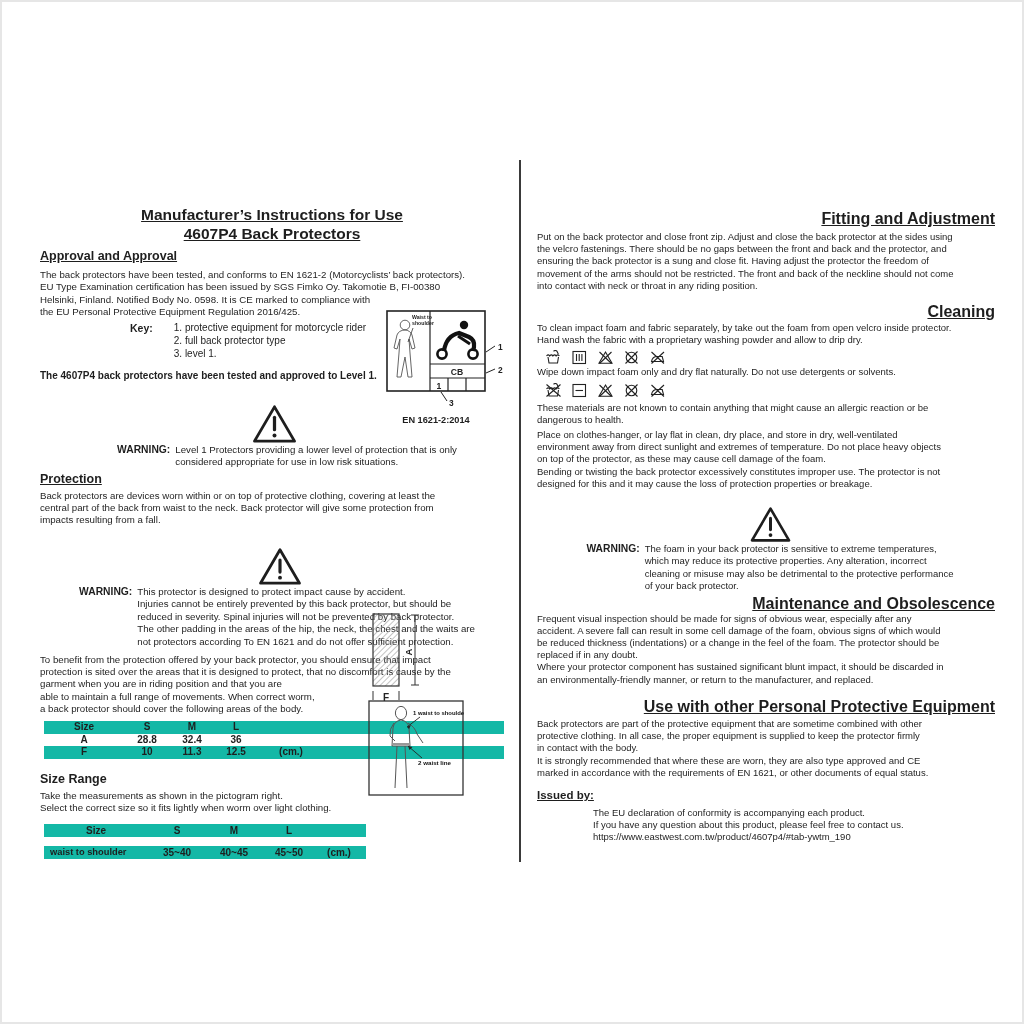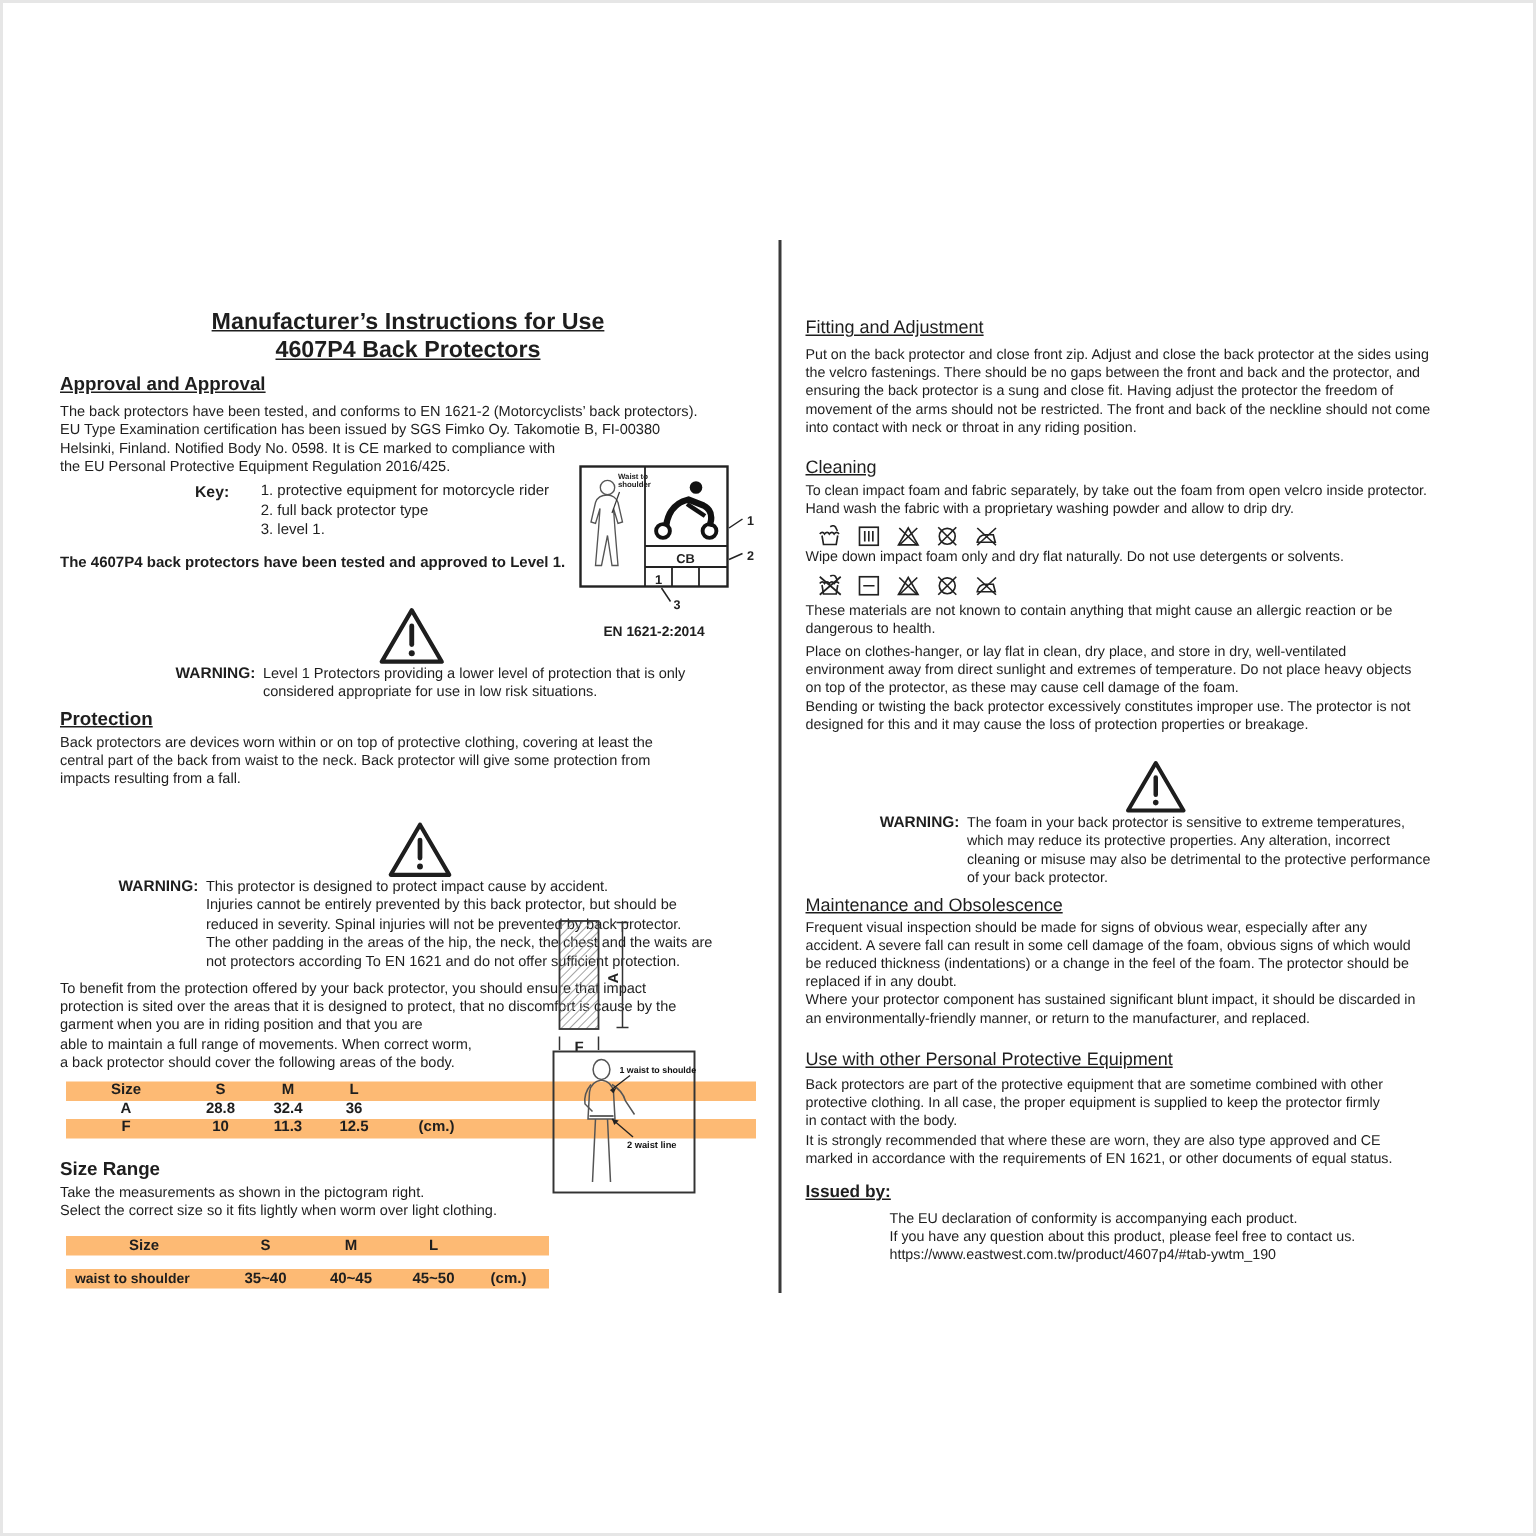--- a/index.html
+++ b/index.html
@@ -10,41 +10,41 @@
   }
   .divider{position:absolute;left:519px;top:160px;width:2px;height:702px;background:#3a3a3a;}
   .col{position:absolute;}
   .left-col{left:40px;top:206px;width:464px;}
   .right-col{left:537px;top:212px;width:458px;}
 
   .doc-title{text-align:center;font-weight:bold;font-size:15.5px;line-height:18.5px;}
   .doc-title div{text-decoration:underline;}
 
   .h-left{font-weight:bold;font-size:12.5px;text-decoration:underline;line-height:14px;}
-  .h-right{font-weight:normal;font-size:12px;text-decoration:underline;line-height:13px;}
+  .h-right{font-weight:bold;font-size:16px;text-decoration:underline;line-height:13px;text-align:right;}
   .h-plain{font-weight:bold;font-size:12.5px;line-height:15px;}
 
   .bt{font-size:9.7px;line-height:12.3px;white-space:pre;}
   .right-col .bt{font-size:9.5px;line-height:12.2px;}
 
   .key-row{display:flex;margin:4px 0 0 90px;font-size:10px;line-height:12.8px;}
   .key-row b{margin-right:21px;font-size:10.5px;}
   .key-items{white-space:pre;}
 
   .bold-line{font-weight:bold;font-size:10px;line-height:13px;margin-top:8px;}
 
   .warning{display:flex;align-items:center;flex-direction:column;}
   .warn-tri{flex:0 0 auto;}
   .warn-label{font-weight:bold;font-size:10.3px;white-space:nowrap;margin-right:5px;line-height:12.6px;}
   .warn-body{white-space:pre;font-size:9.7px;line-height:12.6px;}
   .right-col .warn-body{font-size:9.5px;line-height:12.4px;}
 
   .t1{margin:6px 0 0 4px;font-weight:bold;font-size:10px;}
   .t1r{display:grid;grid-template-columns:80px 46px 44px 44px 66px;line-height:12.5px;text-align:center;}
-  .rowbg{background:#fdba74;}
+  .rowbg{background:#14b8a6;}
   .t2{margin:10px 0 0 4px;font-weight:bold;font-size:10px;width:322px;}
   .t2r{display:grid;grid-template-columns:104px 58px 56px 54px 46px;line-height:13px;text-align:center;}
   .t2 .gap{height:9px;}
   .t2 .lbl{font-size:9.3px;text-align:left;padding-left:6px;}
 
   .care-row{display:flex;gap:9px;margin:4px 0 0 8px;height:15px;}
   .care-row svg{display:block;}
 
   .issued{display:flex;margin-top:10px;}
   .issued-label{font-weight:bold;font-size:11.5px;text-decoration:underline;white-space:nowrap;margin-right:12px;line-height:13px;}

